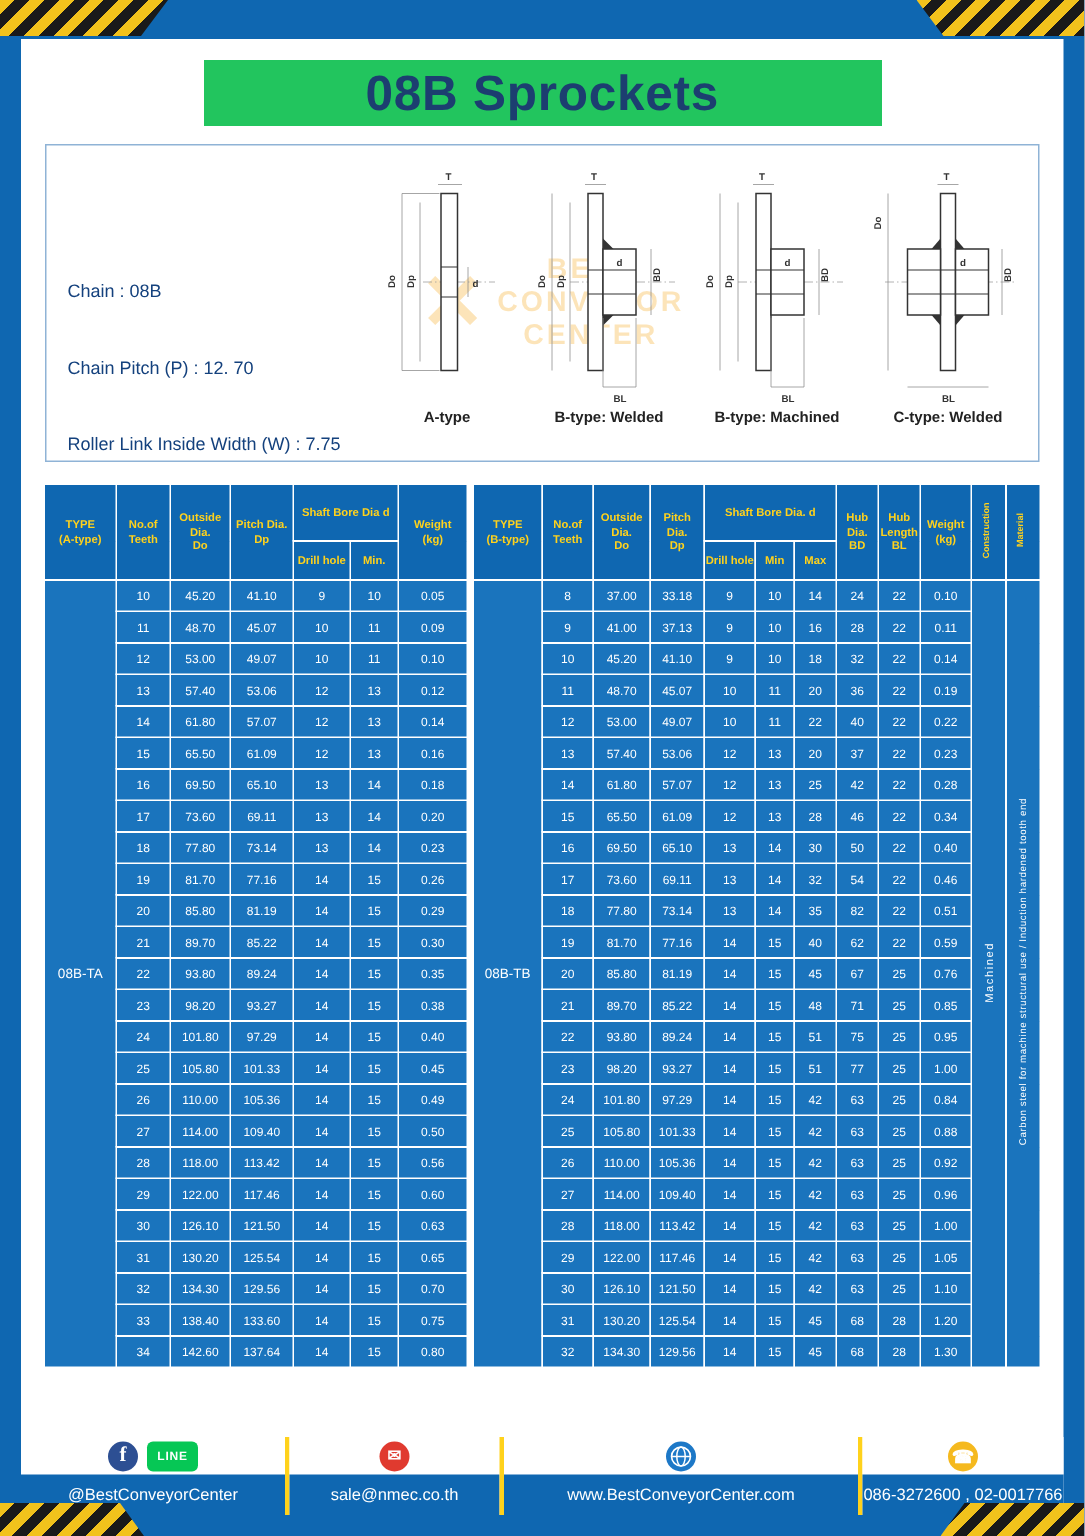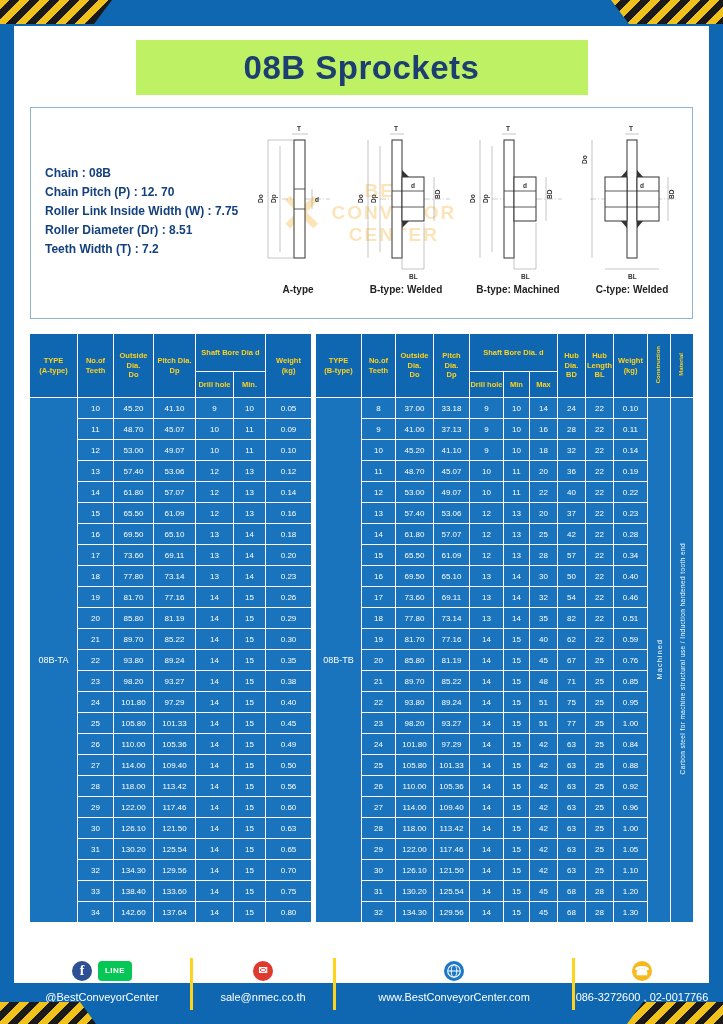--- a/index.html
+++ b/index.html
@@ -9,27 +9,27 @@
   .inner { position:absolute; left:14px; right:14px; top:26px; bottom:14px; background:#ffffff; }
 
   
   .hz { position:absolute; z-index:6; background:repeating-linear-gradient(135deg,#f2c21c 0 7px,#1a1a1a 7px 14px); }
   .hz.tl { top:0; left:0; width:112px; height:24px; clip-path:polygon(0 0,100% 0,calc(100% - 18px) 100%,0 100%); }
   .hz.tr { top:0; right:0; width:112px; height:24px; clip-path:polygon(0 0,100% 0,100% 100%,18px 100%); }
   .hz.bl { bottom:0; left:0; width:96px; height:22px; clip-path:polygon(0 0,calc(100% - 16px) 0,100% 100%,0 100%); }
   .hz.br { bottom:0; right:0; width:96px; height:22px; clip-path:polygon(16px 0,100% 0,100% 100%,0 100%); }
 
   
-  .banner { width:452px; height:55px; margin:14px auto 0; background:#bef264; display:flex; align-items:center; justify-content:center; }
+  .banner { width:452px; height:44px; margin:14px auto 0; background:#22c55e; display:flex; align-items:center; justify-content:center; }
   .banner span { font-size:33px; font-weight:bold; color:#1c3e70; letter-spacing:.5px; }
 
   
   .diagram { position:relative; margin:12px 16px 0; height:212px; border:1px solid #8fb3d6; background:#fff; overflow:hidden; }
   .specs { position:absolute; left:14px; top:56px; z-index:2; }
-  .spec-line { font-size:12px; font-weight:bold; color:#14417d; line-height:19px; white-space:nowrap; }
+  .spec-line { font-size:12px; font-weight:normal; color:#14417d; line-height:19px; white-space:nowrap;margin-top:32px; }
   .watermark { position:absolute; left:51%; top:50%; transform:translate(-50%,-50%); display:flex; align-items:center; gap:8px; opacity:.30; z-index:1; }
   .wm-logo { font-size:52px; color:#f6a81c; font-weight:bold; line-height:1; }
   .wm-text { text-align:center; color:#f6a81c; font-weight:bold; }
   .wm-text div { font-size:19px; letter-spacing:2px; line-height:1.15; }
   .drawings { position:absolute; right:8px; top:16px; display:flex; gap:12px; z-index:2; }
   .dw { display:flex; flex-direction:column; align-items:center;font-weight:bold; }
   .dw-label { font-size:10px; color:#222; margin-top:2px; white-space:nowrap; }
   .dw svg text { font-size:6.5px; fill:#333; font-family:"Liberation Sans",sans-serif; }
   .dw svg .sh { fill:#fff; stroke:#333; stroke-width:1; }
   .dw svg .ln { stroke:#333; stroke-width:.8; fill:none; }
@@ -591,21 +591,21 @@
               <td>22</td>
               <td>0.28</td>
             </tr>
             <tr>
               <td>15</td>
               <td>65.50</td>
               <td>61.09</td>
               <td>12</td>
               <td>13</td>
               <td>28</td>
-              <td>57</td>
+              <td>46</td>
               <td>22</td>
               <td>0.34</td>
             </tr>
             <tr>
               <td>16</td>
               <td>69.50</td>
               <td>65.10</td>
               <td>13</td>
               <td>14</td>
               <td>30</td>

